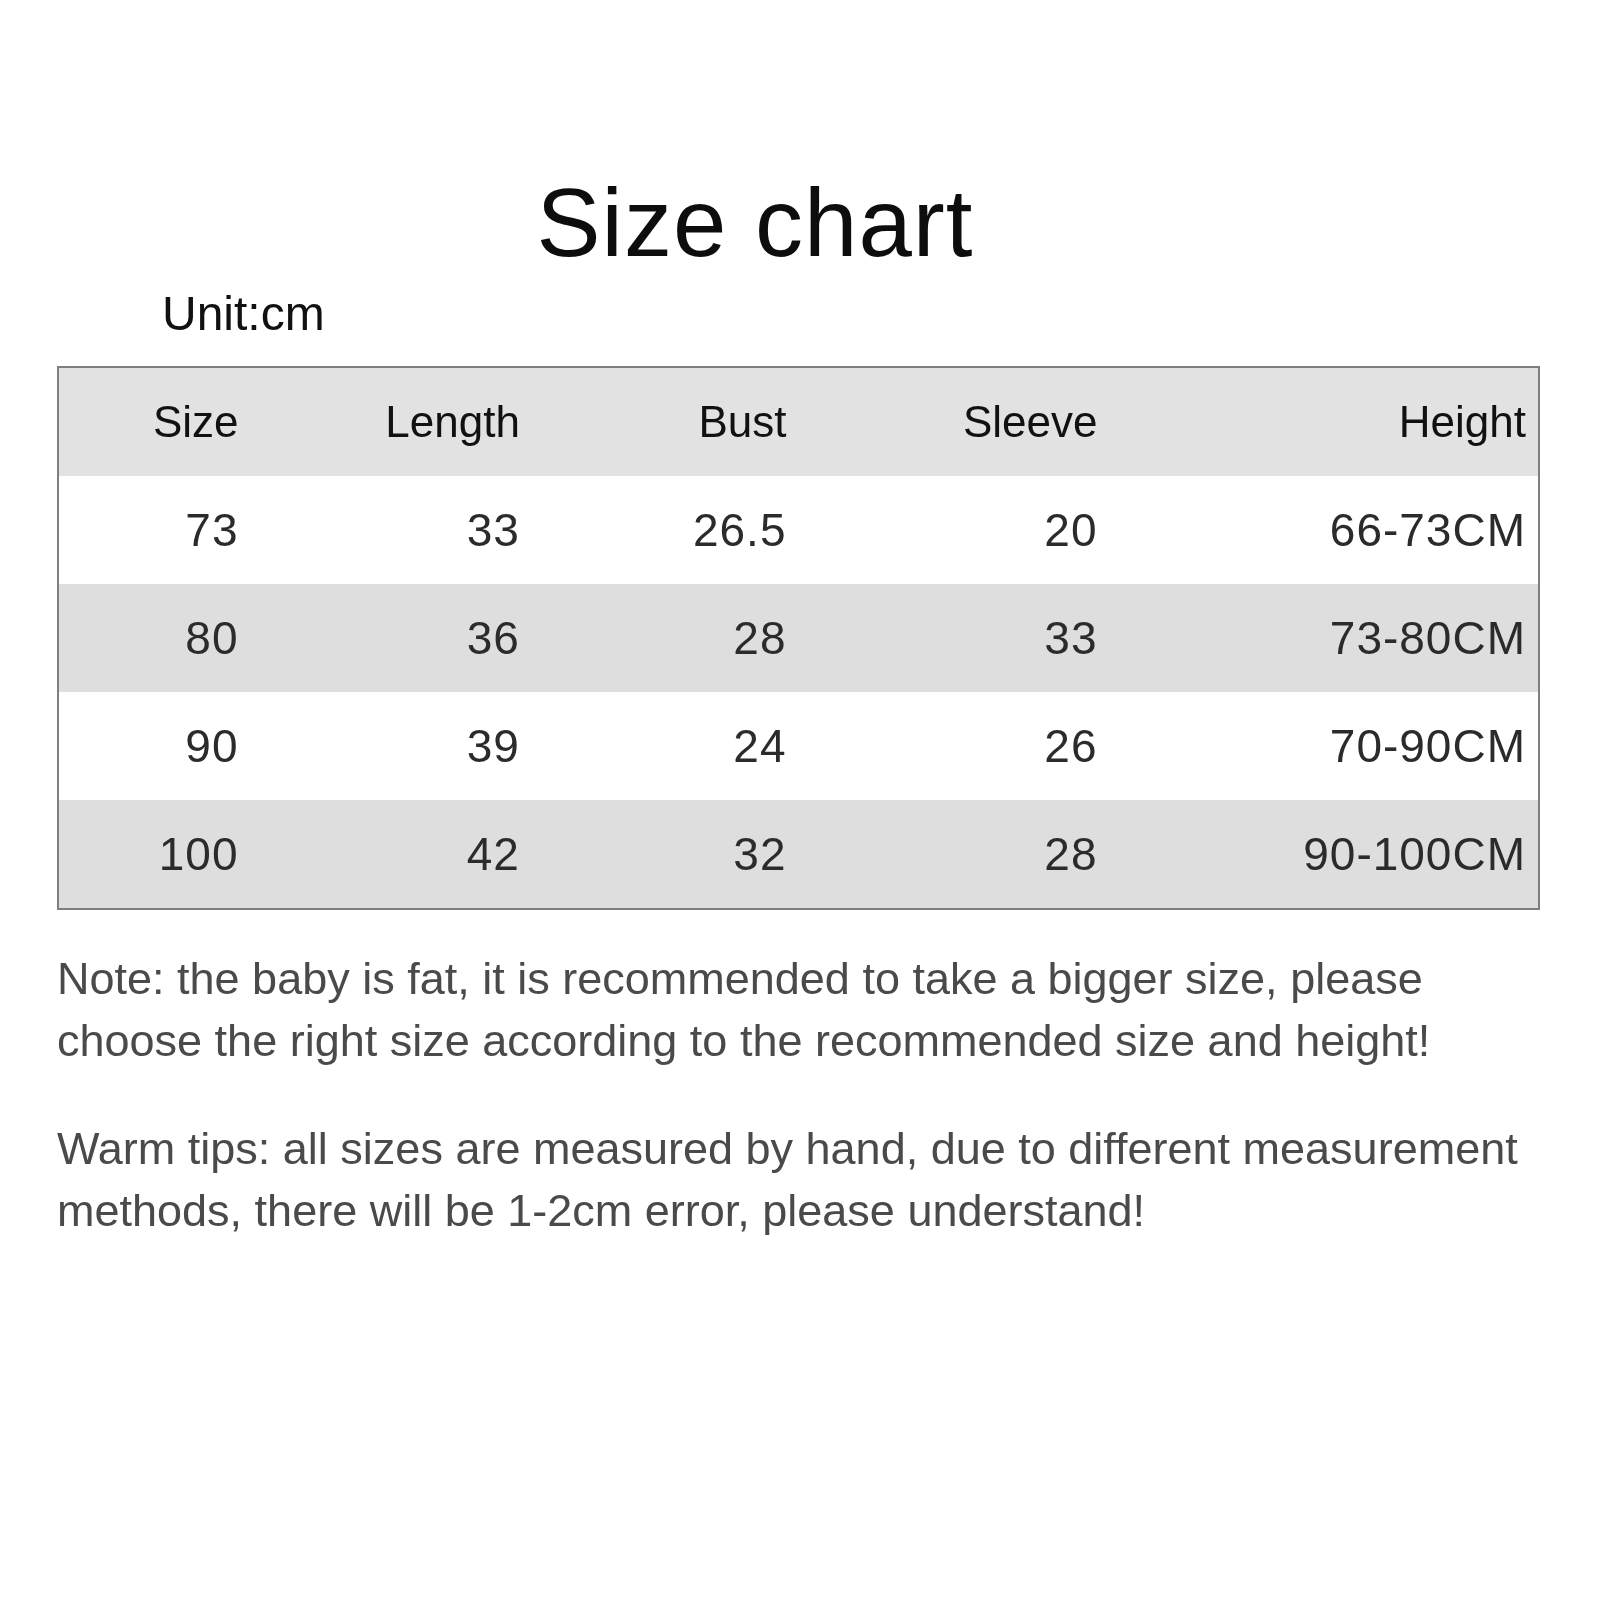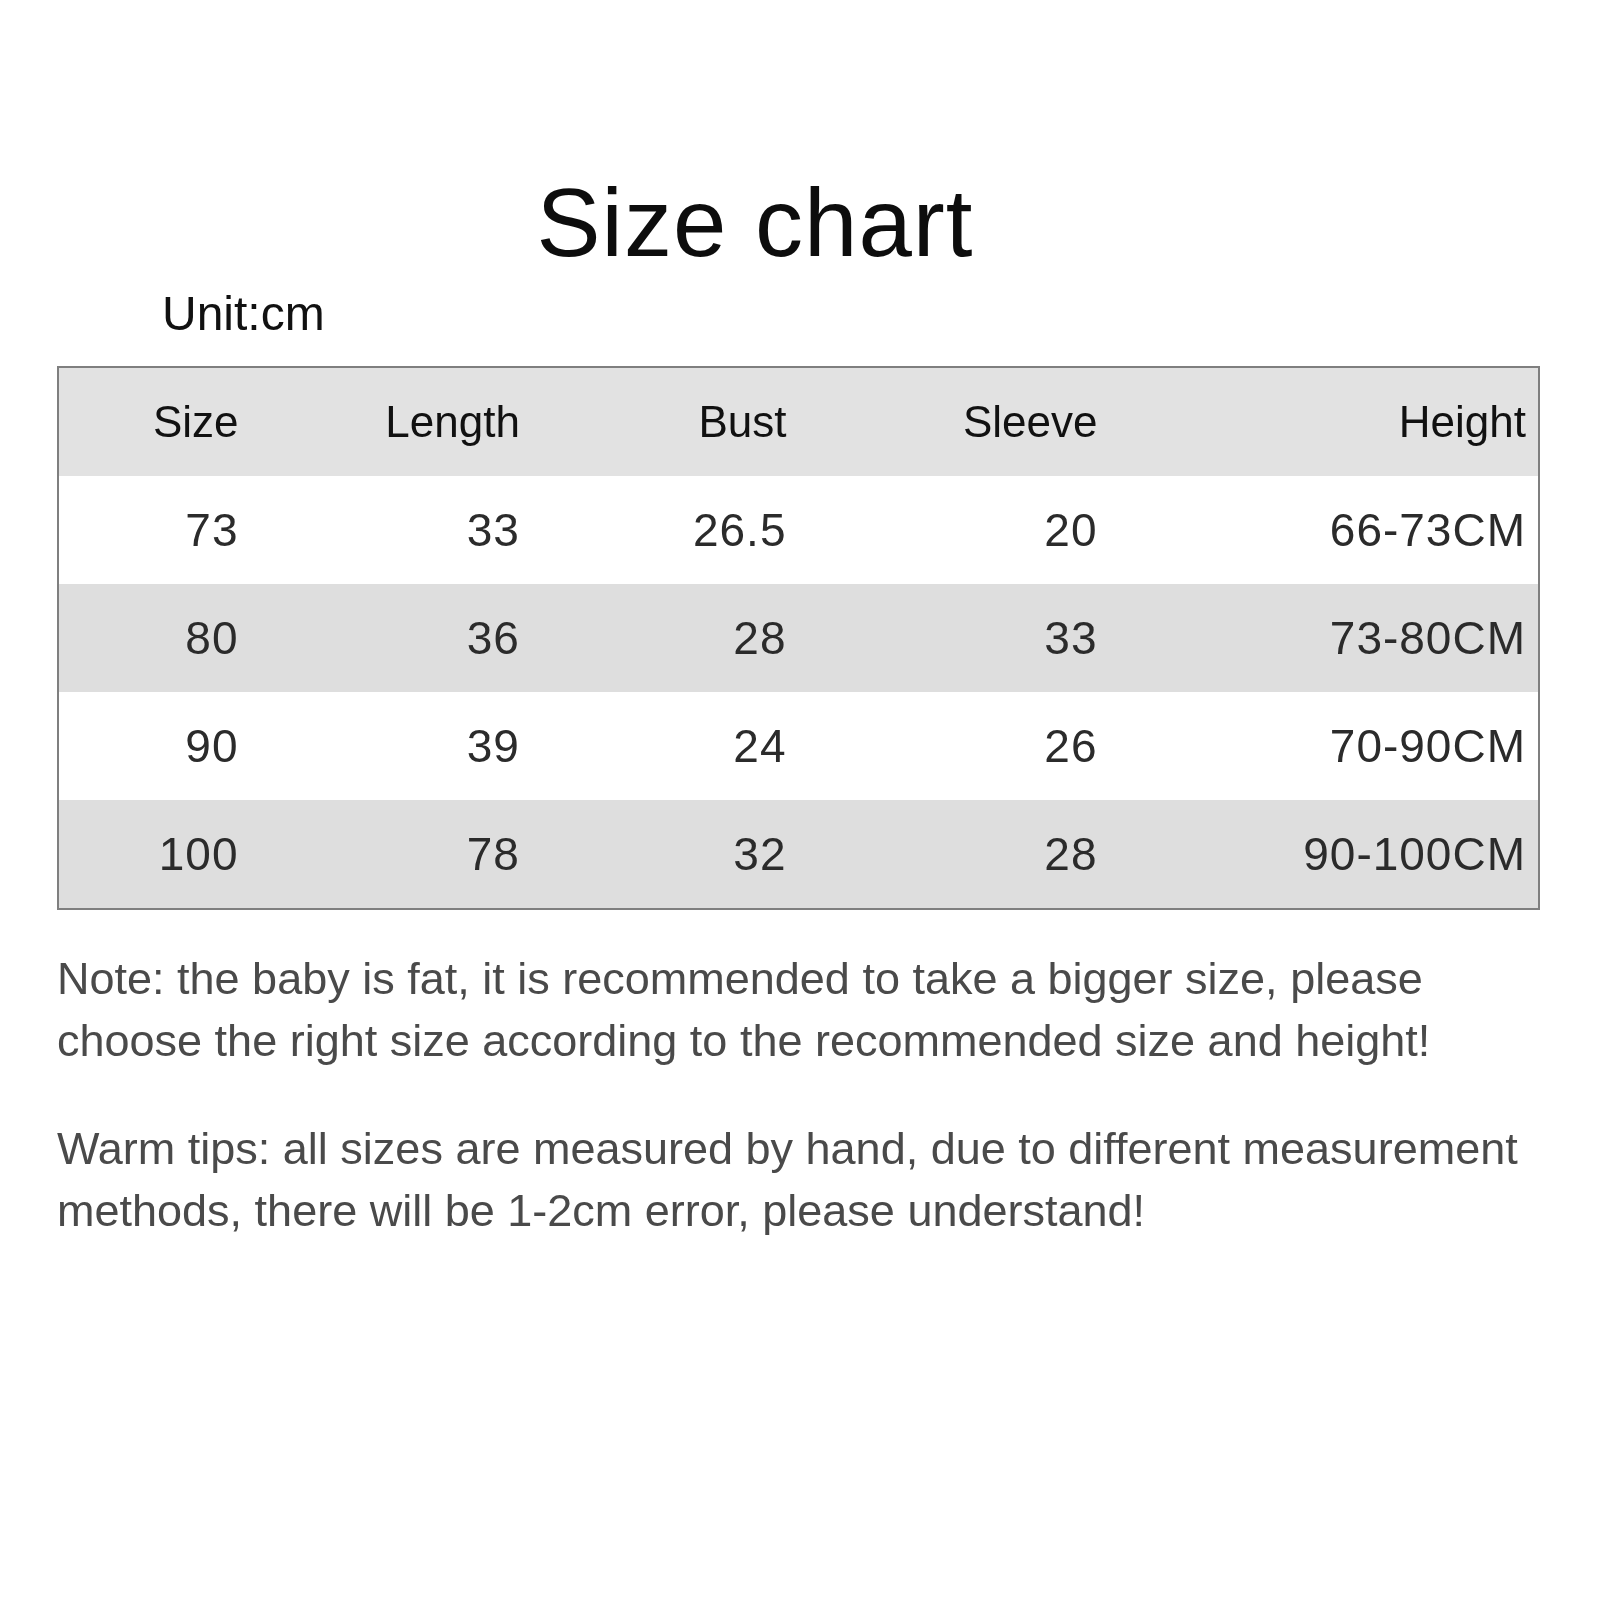--- a/index.html
+++ b/index.html
@@ -129,21 +129,21 @@
       </tr>
       <tr>
         <td>90</td>
         <td>39</td>
         <td>24</td>
         <td>26</td>
         <td>70-90CM</td>
       </tr>
       <tr class="zebra">
         <td>100</td>
-        <td>78</td>
+        <td>42</td>
         <td>32</td>
         <td>28</td>
         <td>90-100CM</td>
       </tr>
     </tbody>
   </table>
 
   <div class="notes">
     <p>Note: the baby is fat, it is recommended to take a bigger size, please choose the right size according to the recommended size and height!</p>
     <p>Warm tips: all sizes are measured by hand, due to different measurement methods, there will be 1-2cm error, please understand!</p>

